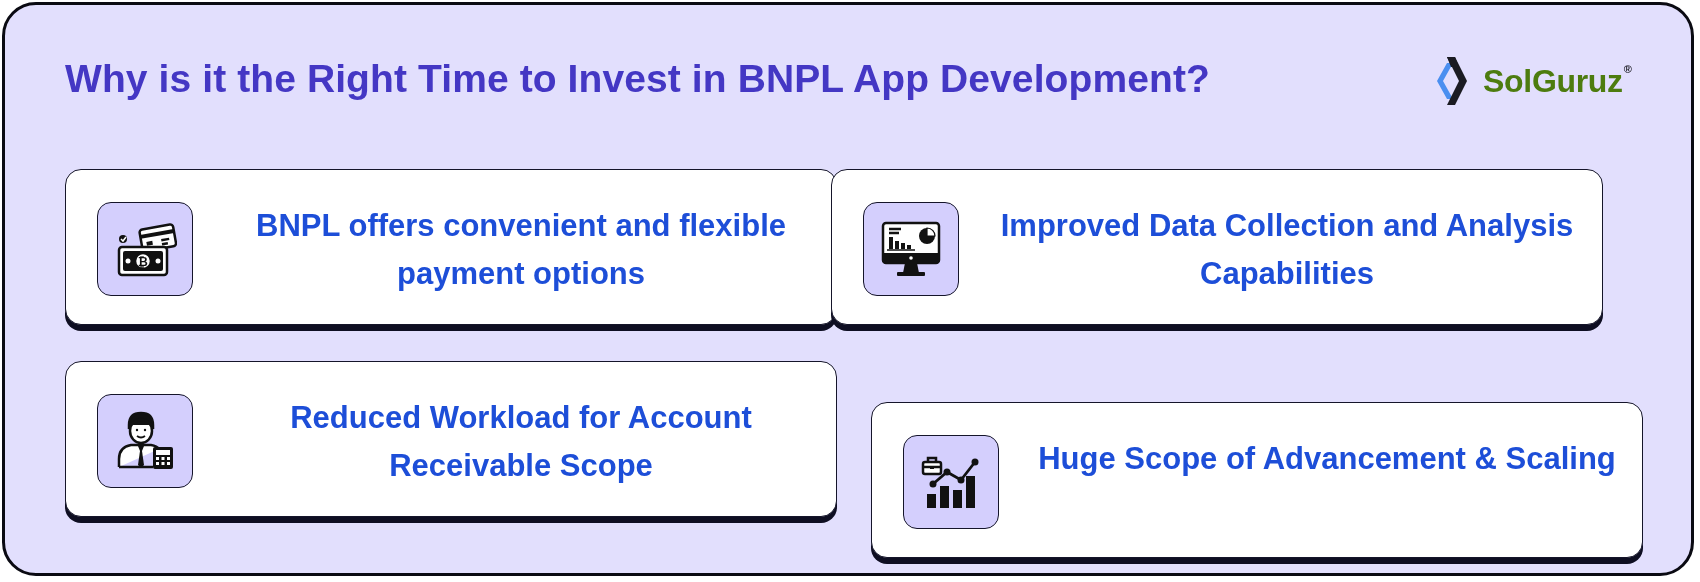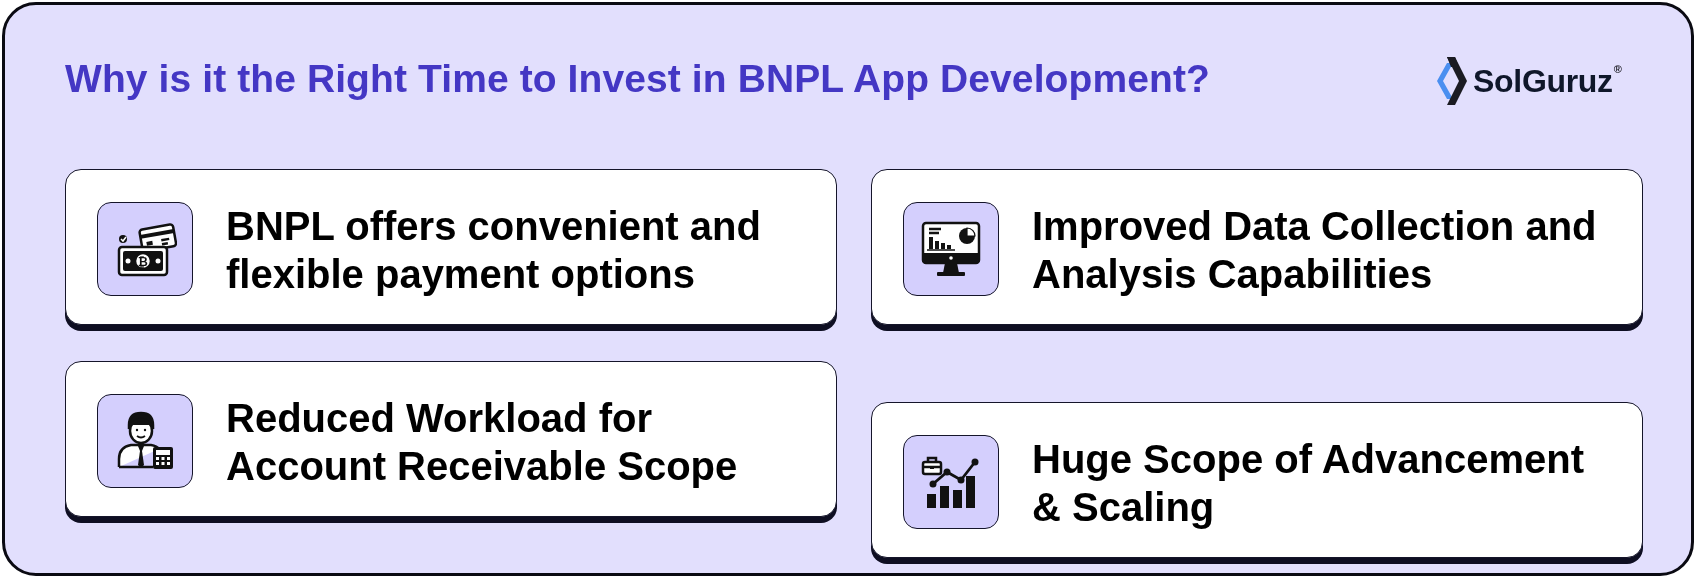--- a/index.html
+++ b/index.html
@@ -1,46 +1,46 @@
 <!DOCTYPE html>
 <html><head>
   <meta charset="utf-8">
   <style>
     html, body { margin: 0; padding: 0; background: #ffffff; }
     body { width: 1700px; height: 582px; position: relative; overflow: hidden; font-family: "Liberation Sans", sans-serif; }
     .frame {
       position: absolute; left: 2px; top: 2px; width: 1692px; height: 574px;
-      background: #e2dffd; border: 3px solid #0a0a12; border-radius: 34px; box-sizing: border-box;
+      background: #e2dffd; border: 3px solid #0a0a12; border-radius: 34px; box-sizing: border-box; text-align: center;
     }
     .title {
       position: absolute; left: 60px; top: 52px; margin: 0;
       font-size: 39px; font-weight: 700; color: #4437c4; letter-spacing: 0.1px;
       font-family: "Liberation Sans", sans-serif;
     }
     .logo { position: absolute; left: 1428px; top: 48px; display: flex; align-items: center; height: 56px; }
     .logo svg { display: block; }
-    .logo-text { font-size: 32px; font-weight: 700; color: #0f172a; margin-left: 2px; letter-spacing: -0.3px; }
+    .logo-text { font-size: 32px; font-weight: 700; color: #4d7c0f; margin-left: 12px; letter-spacing: -0.3px; }
     .logo-reg { font-size: 11px; font-weight: 700; color: #1b1b22; align-self: flex-start; margin-top: 10px; margin-left: 1px; }
     .card {
       position: absolute; width: 772px; height: 156px; background: #ffffff;
       border: 1.5px solid #15152a; border-radius: 16px; box-sizing: border-box;
       box-shadow: 0 6px 0 0 #0e0e22;
     }
     .card.c0 { left: 60px; top: 164px; }
-    .card.c1 { left: 866px; top: 164px; }
+    .card.c1 { left: 826px; top: 164px; }
     .card.c2 { left: 60px; top: 356px; }
     .card.c3 { left: 866px; top: 356px; margin-top: 41px; }
     .icon-box {
       position: absolute; left: 31px; top: 32px; width: 96px; height: 94px;
       background: #d4cffd; border: 1.5px solid #15152a; border-radius: 14px; box-sizing: border-box;
       display: flex; align-items: center; justify-content: center;
     }
     .card-text {
       position: absolute; left: 160px; top: 32px; width: 590px;
-      font-size: 40px; font-weight: 700; color: #000000; line-height: 48px;
+      font-size: 31px; font-weight: 700; color: #1d4ed8; line-height: 48px;
       font-family: "Liberation Sans", sans-serif;
     }
   </style>
 </head>
 <body>
 
 <div class="frame">
   <h1 class="title">Why is it the Right Time to Invest in BNPL App Development?</h1>
 
   <div class="logo">

